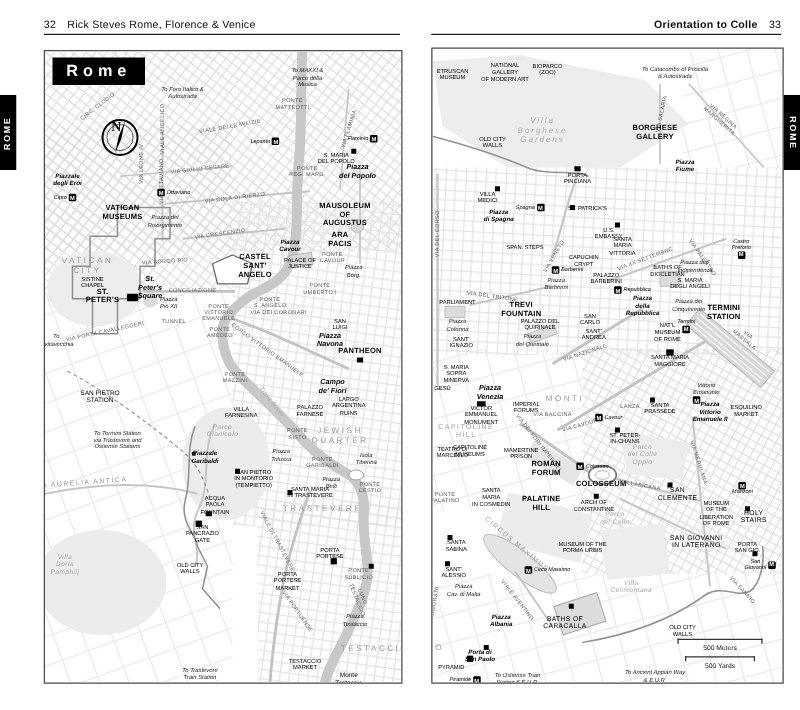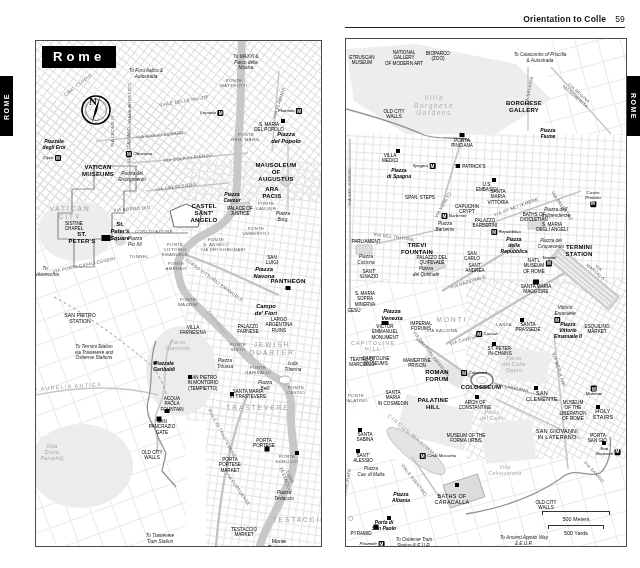--- a/index.html
+++ b/index.html
@@ -54,22 +54,25 @@
   .scalebar{position:absolute;left:196px;top:472px;width:68px;z-index:4;text-align:center;}
   .sb-line{height:3px;border:1px solid #333;border-bottom:none;margin:0 0 1px 0;}
   .sb-line.short{width:54px;margin:3px auto 1px auto;}
   .sb-text{font-size:5.4px;color:#111;}
 </style>
 </head>
 <body>
 
 <div id="sheet">
 
+  <div id="hdr-left" class="hdr">
+    <span class="pgnum">32</span><span class="btitle">Rick Steves Rome, Florence &amp; Venice</span>
+  </div>
   <div id="hdr-right" class="hdr">
-    <span class="btitle">Orientation to Colle</span><span class="pgnum">59</span>
+    <span class="btitle">Orientation to Colle</span><span class="pgnum">33</span>
   </div>
 
   <div id="tab-left" class="tab">
     <span>ROME</span>
   </div>
   <div id="tab-right" class="tab">
     <span>ROME</span>
   </div>
 
   <div id="map-left" class="map">

